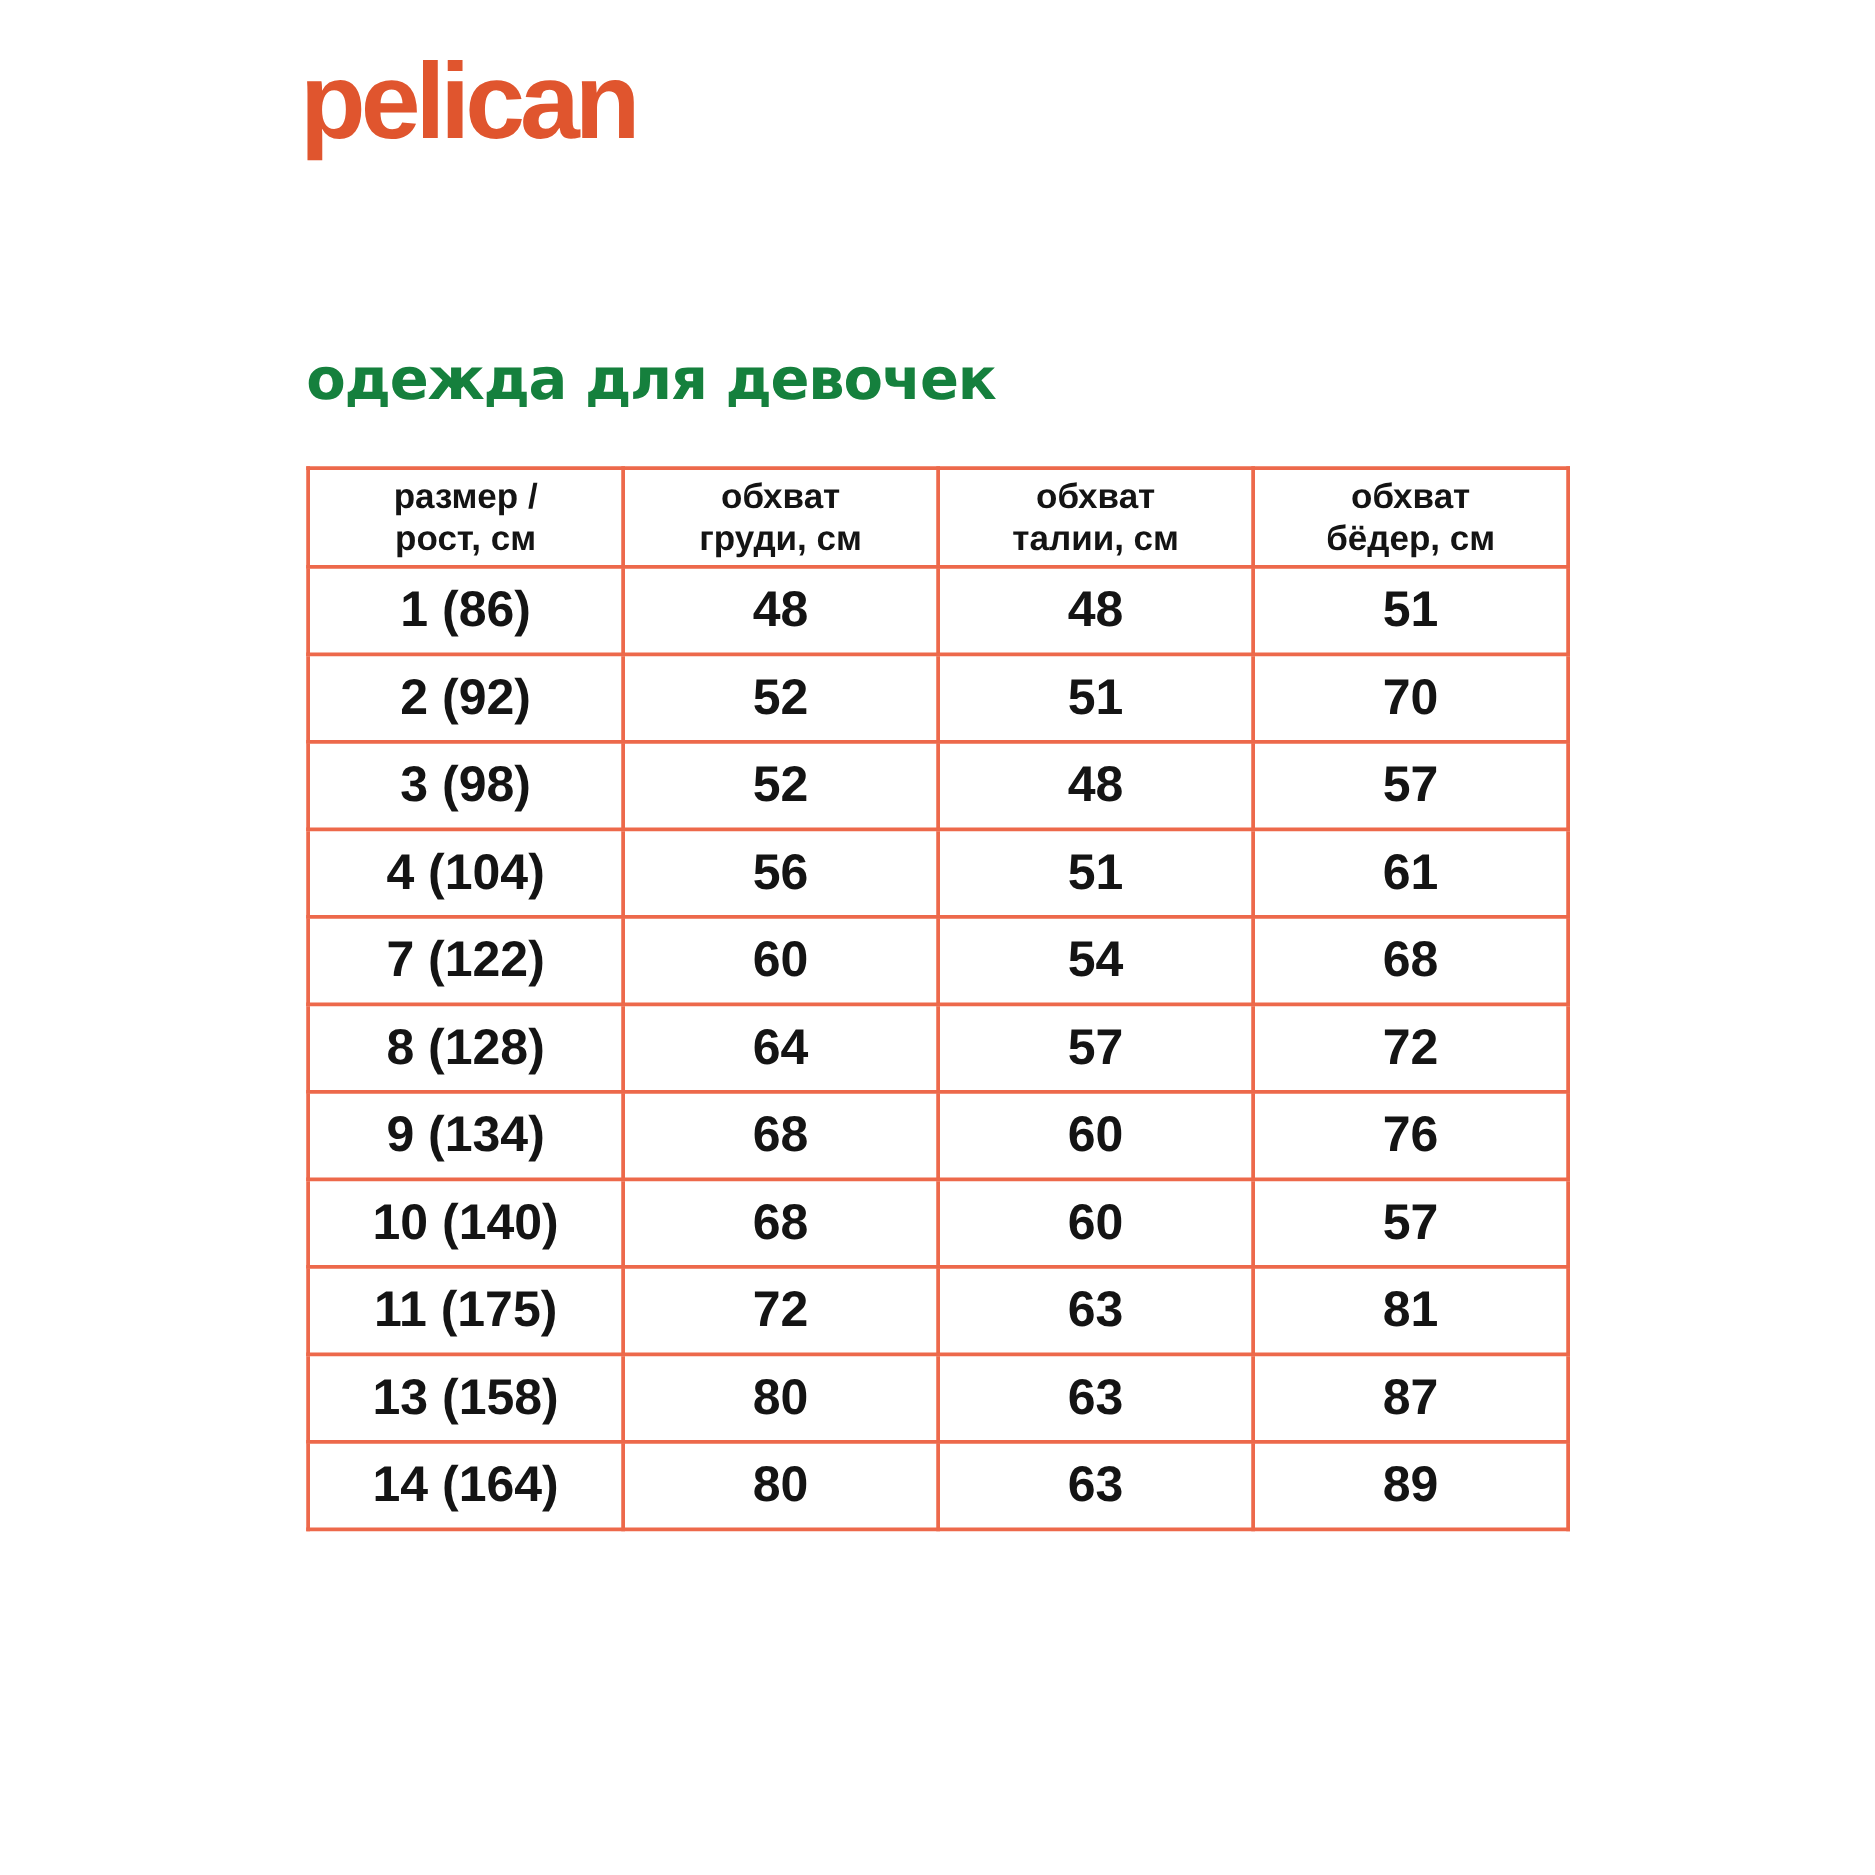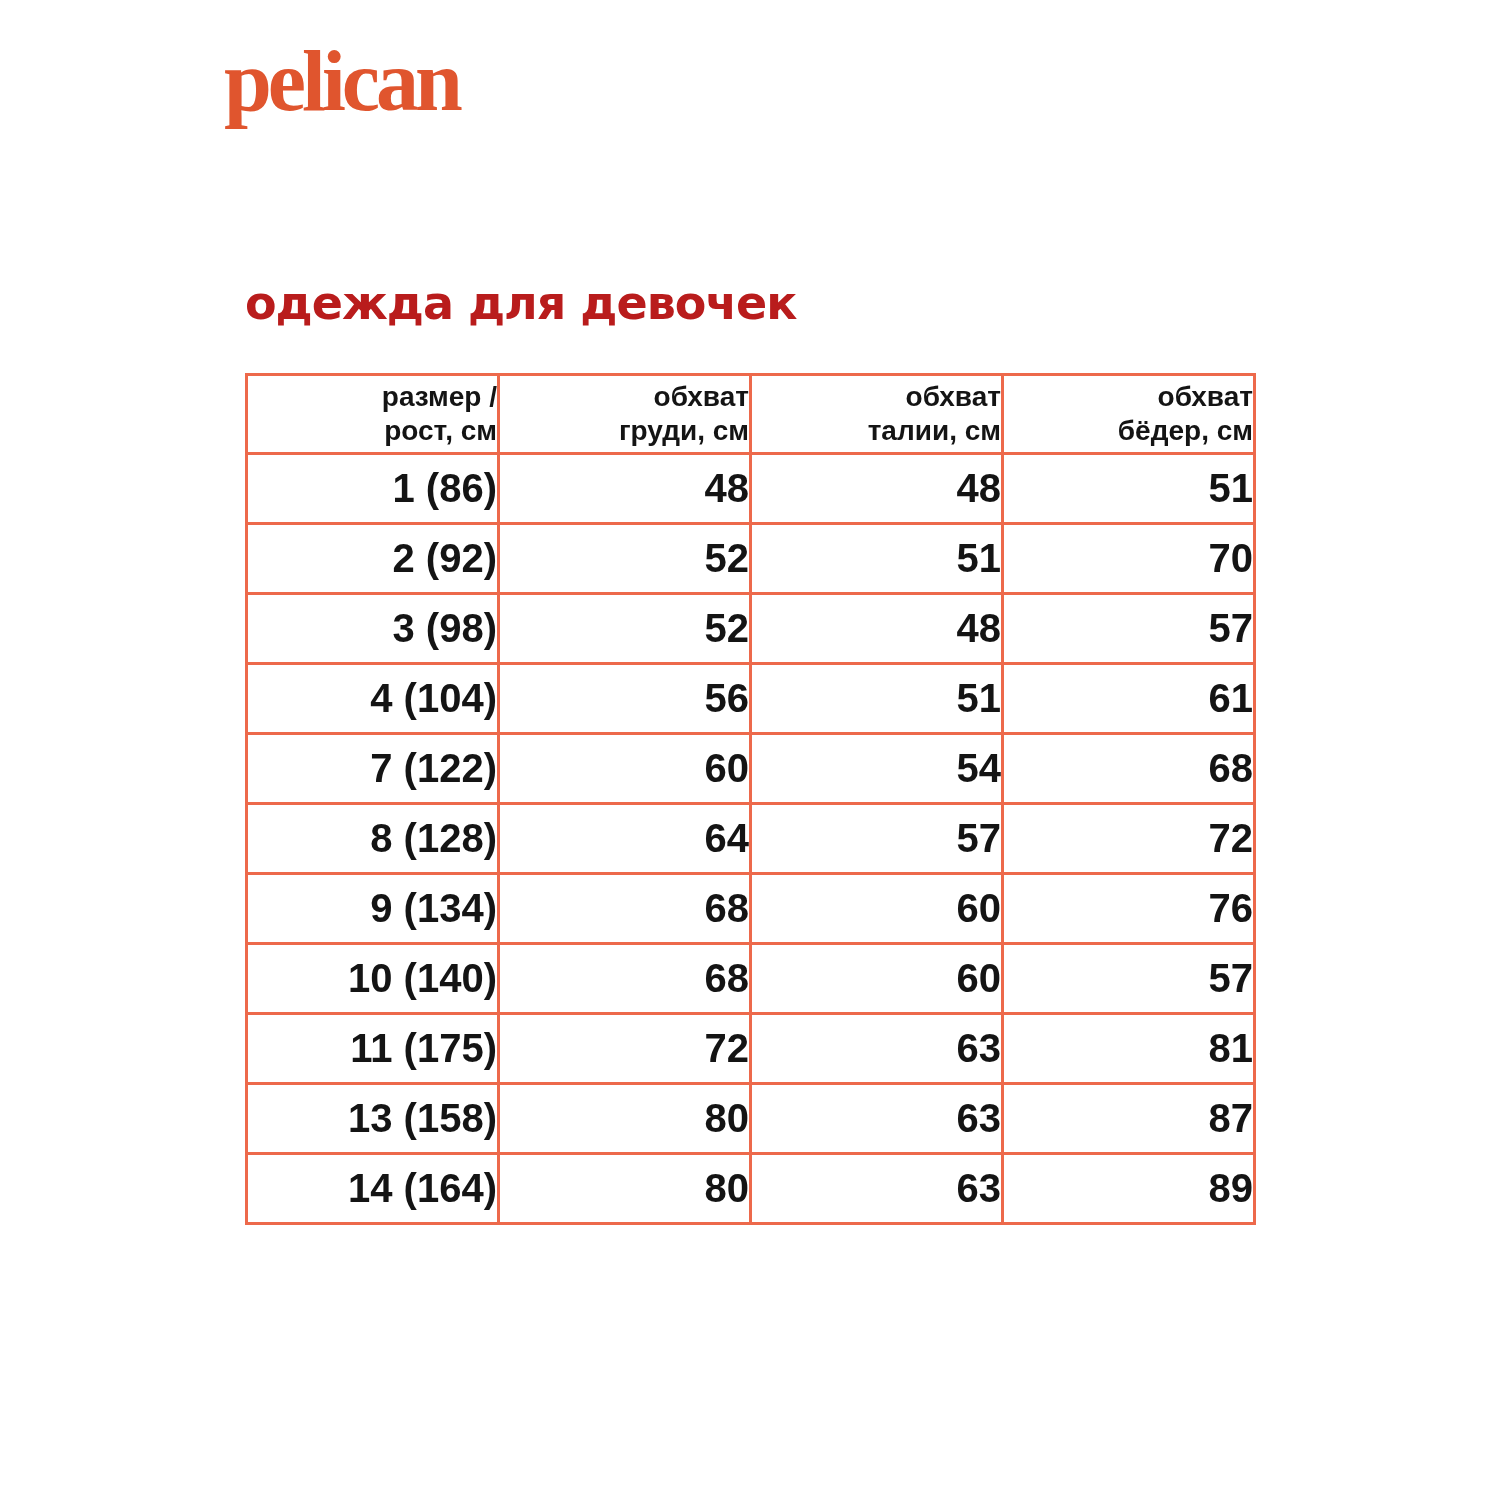--- a/index.html
+++ b/index.html
@@ -6,51 +6,51 @@
   html, body {
     width: 1500px;
     height: 1500px;
     background: #ffffff;
     font-family: "Liberation Sans", sans-serif;
     position: relative;
     overflow: hidden;
   }
   .logo {
     position: absolute;
-    left: 224px;
+    left: 240px;
     top: 34px;
-    font-family: Liberation Serif, serif;
+    font-family: Liberation Sans, sans-serif;
     font-weight: bold;
     font-size: 86px;
     letter-spacing: -4px;
     color: #E0552E;
     line-height: 1.1;
   }
   .page-title {
     position: absolute;
     left: 245px;
     top: 276px;
     font-family: "DejaVu Sans", sans-serif;
     font-weight: bold;
     font-size: 46px;
     letter-spacing: -1px;
-    color: #b91c1c;
+    color: #15803d;
   }
   table.size-chart {
     position: absolute;
     left: 245px;
     top: 373px;
     width: 1011px;
     border-collapse: collapse;
     table-layout: fixed;
   }
   table.size-chart th,
   table.size-chart td {
     border: 3px solid #ED694B;
-    text-align: right;
+    text-align: center;
     vertical-align: middle;
     color: #141414;
     font-weight: bold;
     width: 25%;
   }
   table.size-chart th {
     height: 79px;
     font-size: 28px;
     line-height: 1.2;
     white-space: pre-line;

